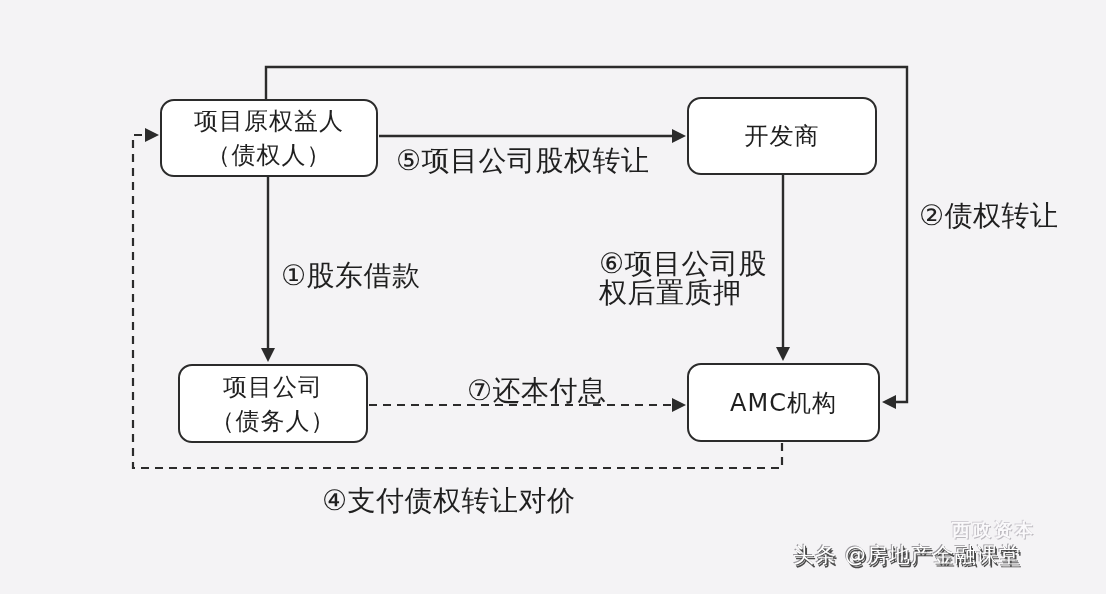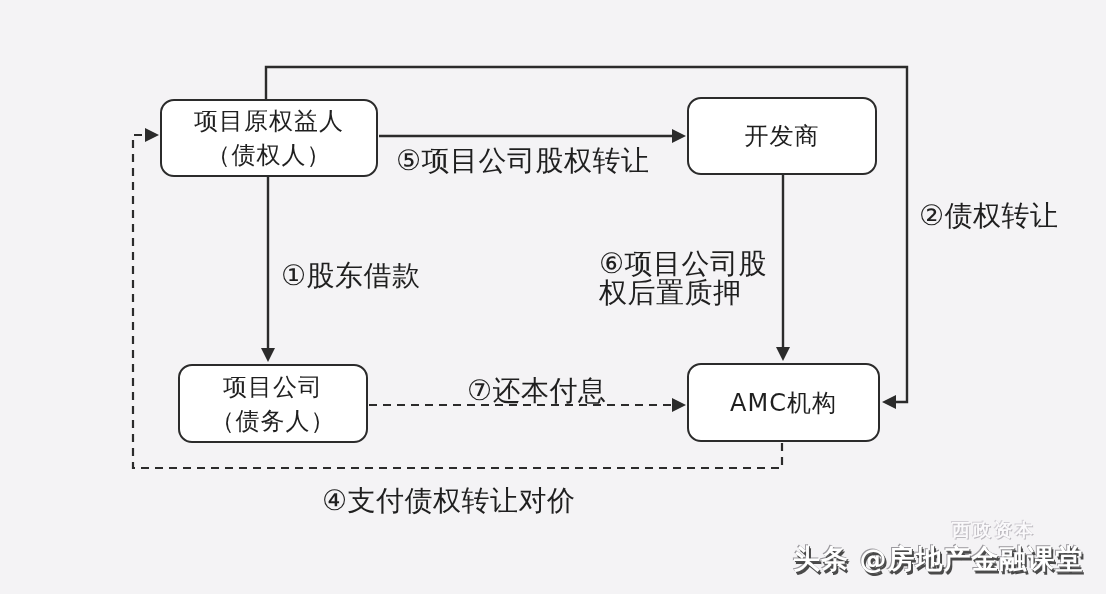--- a/index.html
+++ b/index.html
@@ -72,21 +72,21 @@
   .wm-faint{
     position:absolute;left:952px;top:518px;
     font-size:18px;font-weight:bold;letter-spacing:3px;
     color:var(--wm-faint);
     text-shadow:1px 1px 0 #b7b4ba,-1px -1px 0 #cfccd2;
     opacity:.9;
     white-space:nowrap;
   }
   .wm-main{
     position:absolute;left:793px;top:541px;
-    font-size:27px;font-weight:bold;letter-spacing:1px;
+    font-size:21px;font-weight:normal;letter-spacing:1px;
     color:var(--wm-main);
     text-shadow:2px 3px 0 var(--wm-shadow),-1px -1px 0 #9a989d,1px 1px 0 #555;
     white-space:nowrap;
   }
 </style>
 </head>
 <body>
 
 <div class="stage">
 

